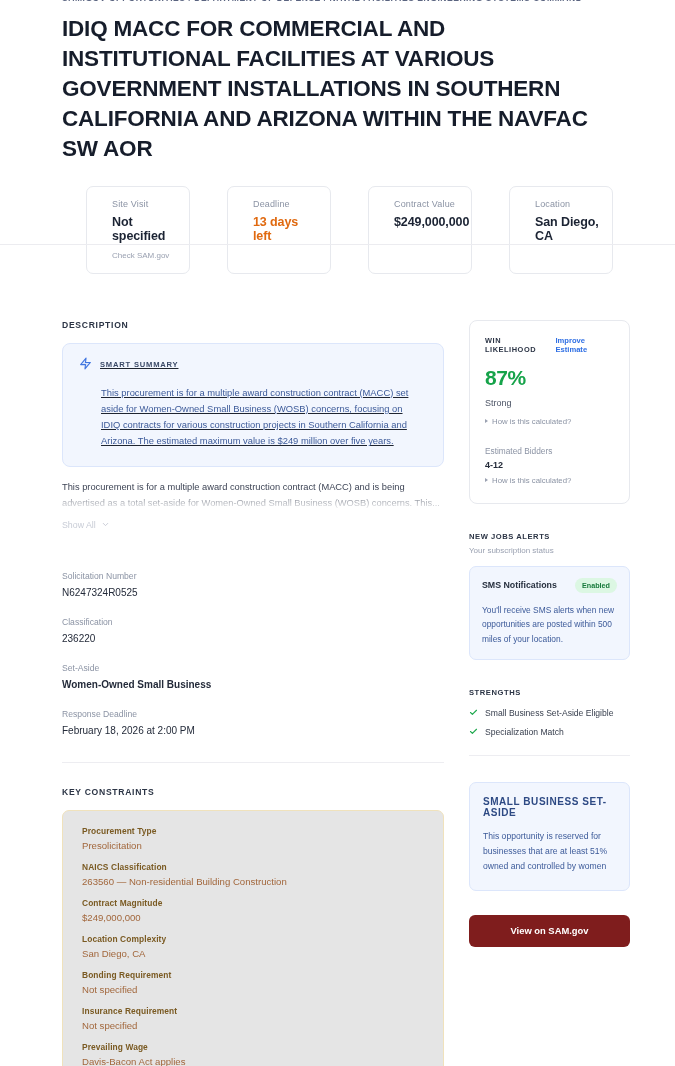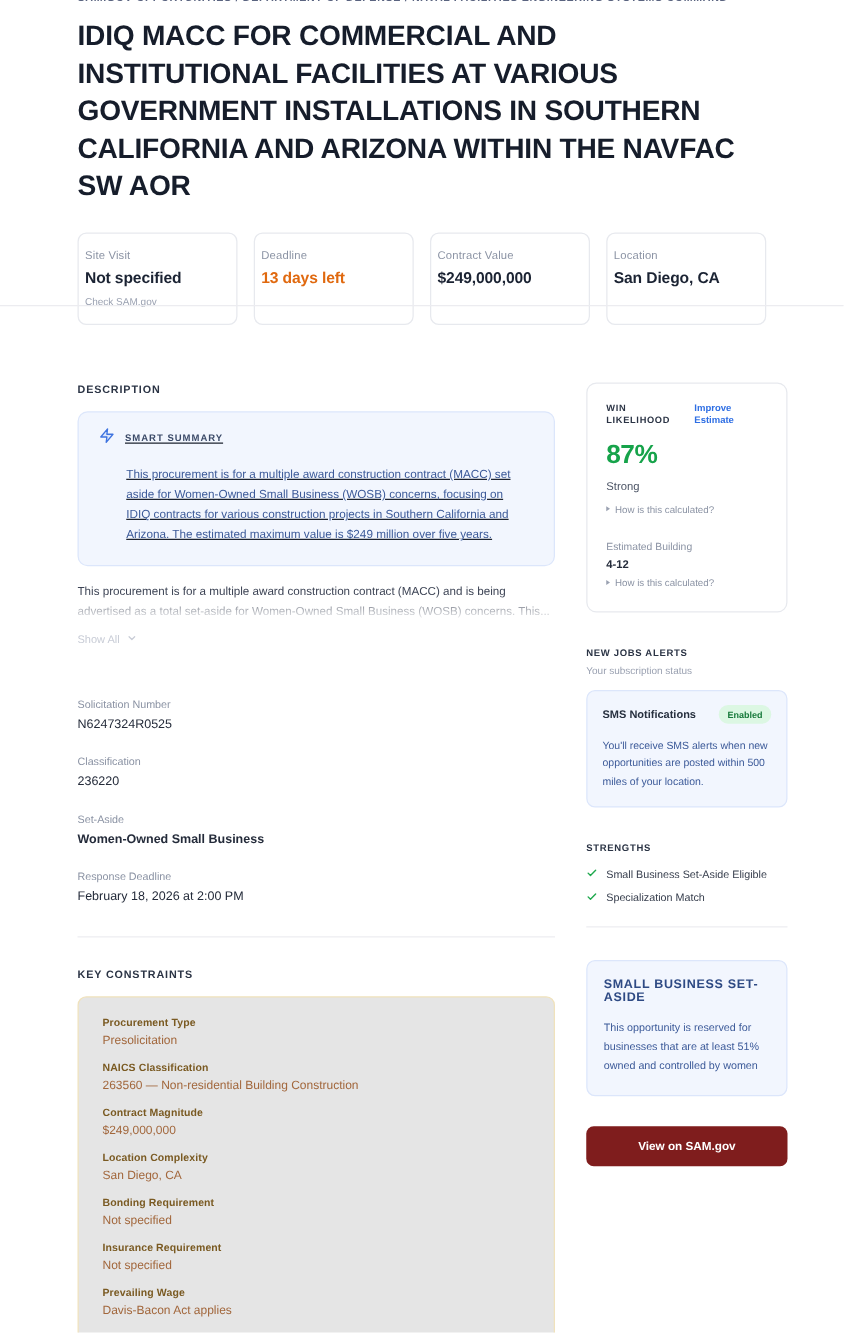--- a/index.html
+++ b/index.html
@@ -45,22 +45,23 @@
     display: flex;
     gap: 13px;
     padding: 22px 62px 0 62px;
   }
   .stat-card {
     flex: 1 1 0;
     min-width: 0;
     border: 1px solid #e7e9ee;
     border-radius: 7px;
     background: #fff;
-    padding: 12px 13px 13px 5px;
+    padding: 12px 13px 13px 25px;
     min-height: 71px;
+    margin-left: 24px;
   }
   .stat-label {
     font-size: 9px;
     color: #8b93a4;
     letter-spacing: .15px;
     margin-bottom: 6px;
   }
   .stat-value {
     font-size: 12.5px;
     font-weight: 700;
@@ -495,21 +496,21 @@
         <div class="win-head">
           <span class="win-head-label">Win Likelihood</span>
           <span class="win-improve">Improve Estimate</span>
         </div>
         <div class="win-pct">87%</div>
         <div class="win-strength">Strong</div>
         <div class="how-link">
           <span class="tri"></span>
           <span>How is this calculated?</span>
         </div>
-        <div class="est-label">Estimated Building</div>
+        <div class="est-label">Estimated Bidders</div>
         <div class="est-value">4-12</div>
         <div class="how-link">
           <span class="tri"></span>
           <span>How is this calculated?</span>
         </div>
       </div>
 
       <div class="side-block">
         <div class="side-title">New Jobs Alerts</div>
         <div class="side-sub">Your subscription status</div>

